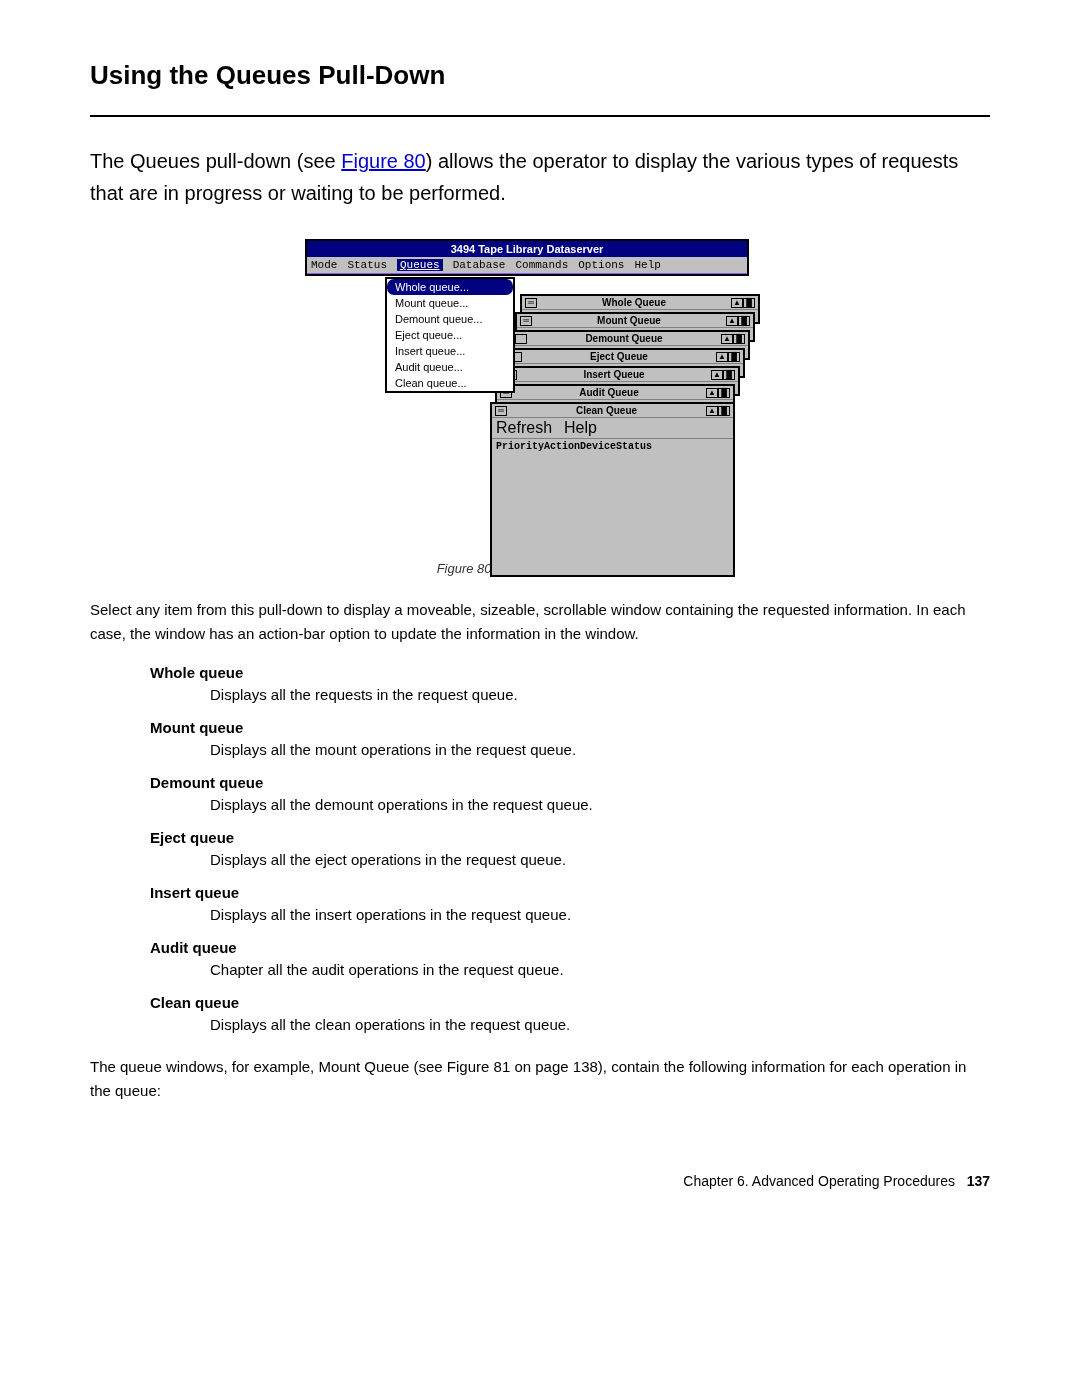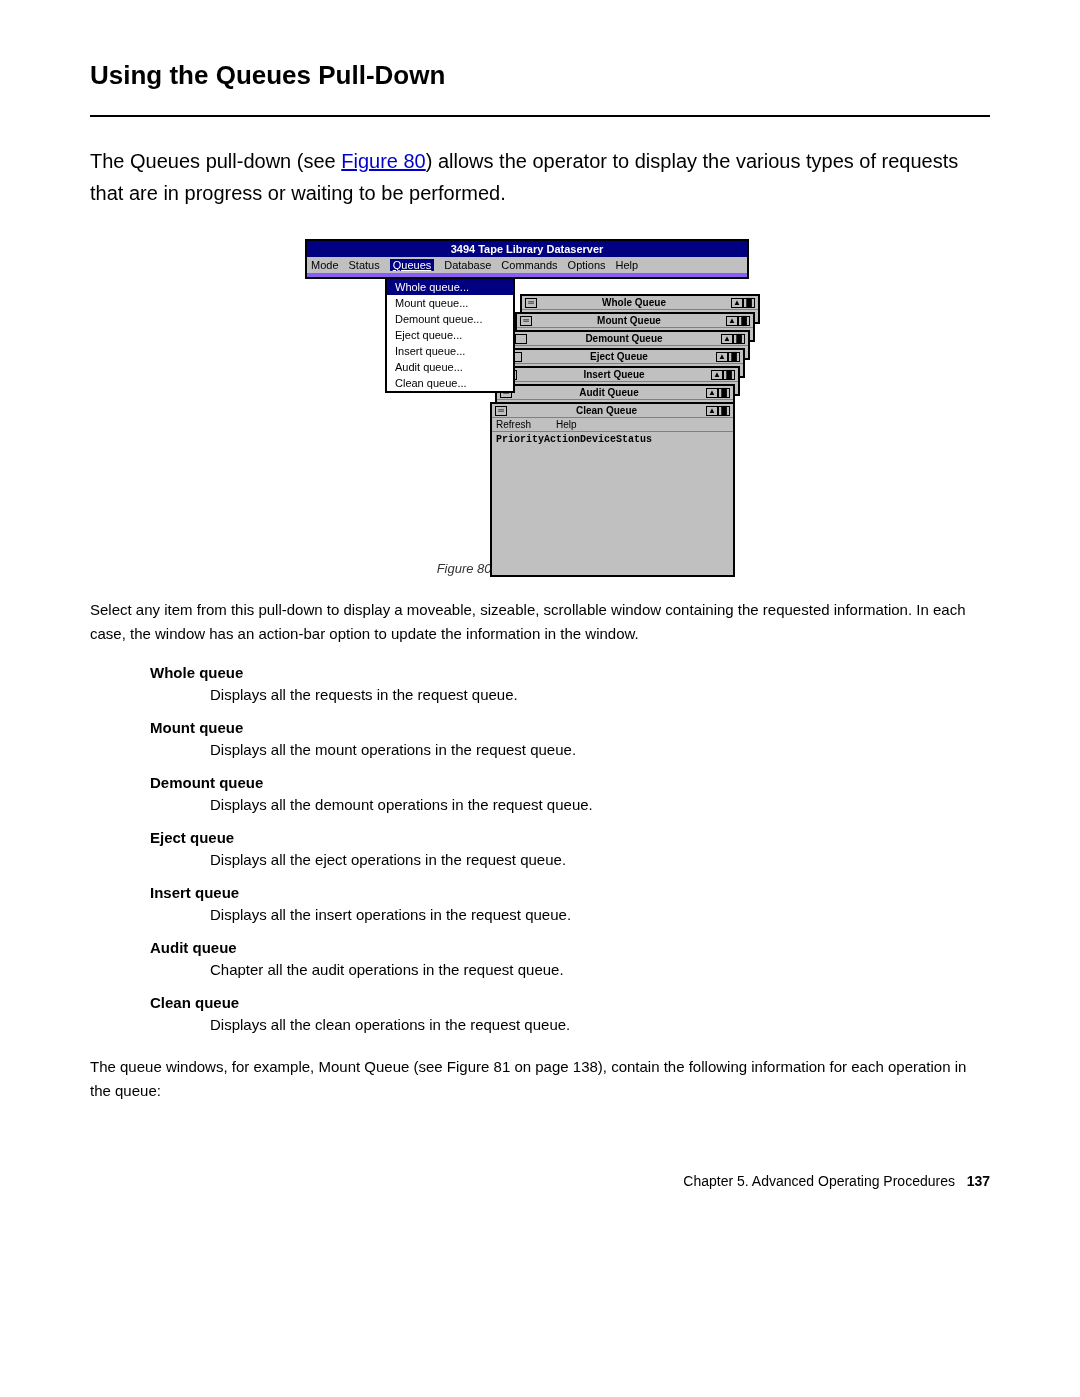--- a/index.html
+++ b/index.html
@@ -64,25 +64,25 @@
       color: #fff;
       text-align: center;
       font-family: Arial, sans-serif;
       font-size: 11px;
       font-weight: bold;
       padding: 2px 4px;
     }
 
     .app-menubar {
       background: #c0c0c0;
-      border-bottom: 4px solid #8b5cf6;
+      border-bottom: 1px solid #8b5cf6;
       padding: 2px 4px;
       display: flex;
       gap: 10px;
-      font-family: Liberation Sans, sans-serif;
+      font-family: Liberation Mono, monospace;
       font-size: 11px;
     }
 
     .menu-item { cursor: pointer; }
     .menu-item.active {
       background: #000080;
       color: #fff;
       padding: 0 3px;
     }
     .menu-item.underline { text-decoration: underline; }
@@ -101,20 +101,21 @@
     }
 
     .dropdown-item {
       padding: 2px 8px;
       cursor: pointer;
     }
 
     .dropdown-item:first-child {
       background: #000080;
       color: #fff;
+      border-radius: 7px;
     }
 
     
     .queue-windows {
       position: absolute;
       top: 55px;
       left: 185px;
       width: 270px;
       height: 250px;
     }
@@ -180,24 +181,24 @@
       background: #c0c0c0;
       border: 1px solid #000;
       font-size: 8px;
       display: flex;
       align-items: center;
       justify-content: center;
     }
 
     .clean-queue-menubar {
       display: flex;
-      gap: 25px;
+      gap: 12px;
       padding: 1px 4px;
       font-family: Arial, sans-serif;
-      font-size: 10px;
+      font-size: 16px;
       border-bottom: 1px solid #808080;
     }
 
     .clean-queue-cols {
       display: flex;
       padding: 2px 4px;
       font-family: 'Courier New', monospace;
       font-size: 10px;
       font-weight: bold;
     }
@@ -398,17 +399,17 @@
     <div class="def-desc">Chapter all the audit operations in the request queue.</div>
 
     <div class="def-term">Clean queue</div>
     <div class="def-desc">Displays all the clean operations in the request queue.</div>
 
   </div>
 
   <p class="footer-text">The queue windows, for example, Mount Queue (see Figure 81 on page 138), contain the following information for each operation in the queue:</p>
 
   <div class="page-footer">
-    <span>Chapter 5. Advanced Operating Procedures</span>&nbsp;&nbsp;&nbsp;
+    <span>Chapter 6. Advanced Operating Procedures</span>&nbsp;&nbsp;&nbsp;
     <strong>137</strong>
   </div>
 
 </div>
 
 </body></html>

